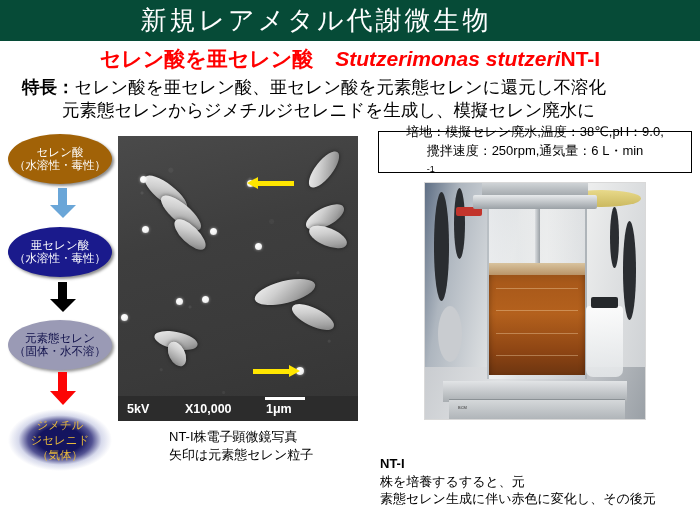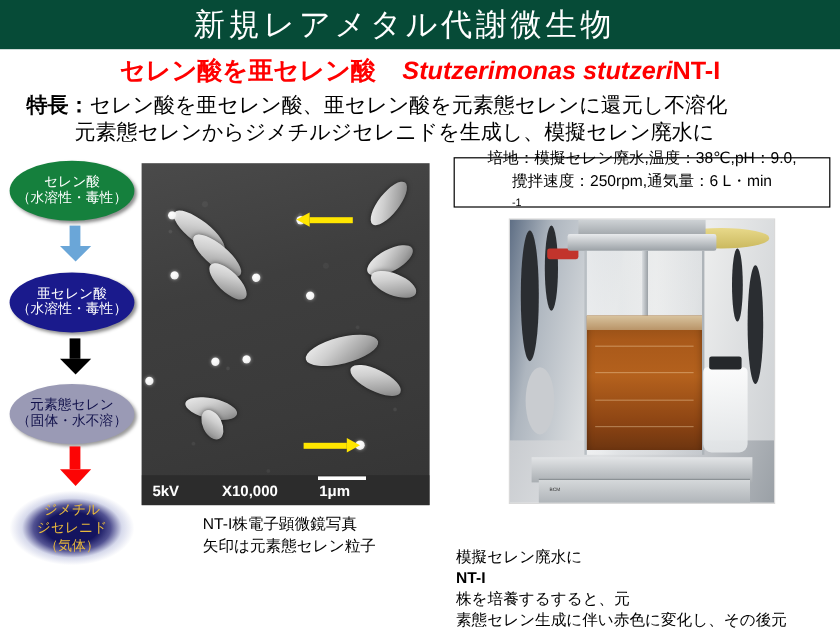--- a/index.html
+++ b/index.html
@@ -16,21 +16,20 @@
   
   .header-bar{
     position:absolute;left:0;top:0;width:700px;height:41px;
     background:#064b37;
   }
   .header-title{
     position:absolute;left:0;top:0;width:632px;height:41px;
     display:flex;align-items:center;justify-content:center;
     color:#ffffff;font-size:26px;letter-spacing:3px;font-weight:400;
     white-space:nowrap;
-    margin-left:21px;
   }
 
   
   .subtitle{
     position:absolute;left:0;top:45px;width:700px;
     text-align:center;color:#ff0000;font-size:21px;font-weight:bold;
     white-space:nowrap;
   }
   .subtitle .sp{display:inline-block;width:22px;}
   .sci{font-style:italic;font-weight:bold;}
@@ -51,21 +50,21 @@
     position:absolute;left:8px;width:104px;
     display:flex;flex-direction:column;align-items:center;justify-content:center;
     text-align:center;line-height:13px;
   }
   .node .t1,.node .t2,.node .t3{display:block;white-space:nowrap;}
   .node-ellipse{
     border-radius:50%;
     height:50px;
     font-size:11.5px;
   }
-  .n1{top:2px;background:#15803d;color:#ffffff;
+  .n1{top:2px;background:#a16207;color:#ffffff;
       box-shadow:2px 2px 3px rgba(0,0,0,0.45);}
   .n2{top:95px;background:#1a1a8c;color:#ffffff;
       box-shadow:2px 2px 3px rgba(0,0,0,0.45);}
   .n3{top:188px;background:#9a9ab5;color:#10104a;
       box-shadow:2px 2px 3px rgba(0,0,0,0.40);}
   .n4{
     top:277px;left:8px;width:104px;height:62px;
     color:#e8b93c;font-size:11.5px;line-height:15px;
     background:radial-gradient(ellipse 52px 31px at 50% 50%,
         #14145f 0%,#14145f 42%,rgba(25,25,110,0.75) 62%,
@@ -370,18 +369,18 @@
         </div>
 
       <div class="base"></div>
       <div class="panel">
           <em>BCM</em>
         </div>
     </div>
   </div>
 
   <div class="reactor-caption">
-    <span><span>模擬セレン廃水に</span><b>NT-I</b><span>株を培養するすると、元</span></span>
+    <span><b>NT-I</b><span>株を培養するすると、元</span></span>
     <span>素態セレン生成に伴い赤色に変化し、その後元</span>
 
   </div>
 
 </div>
 
 </body></html>

